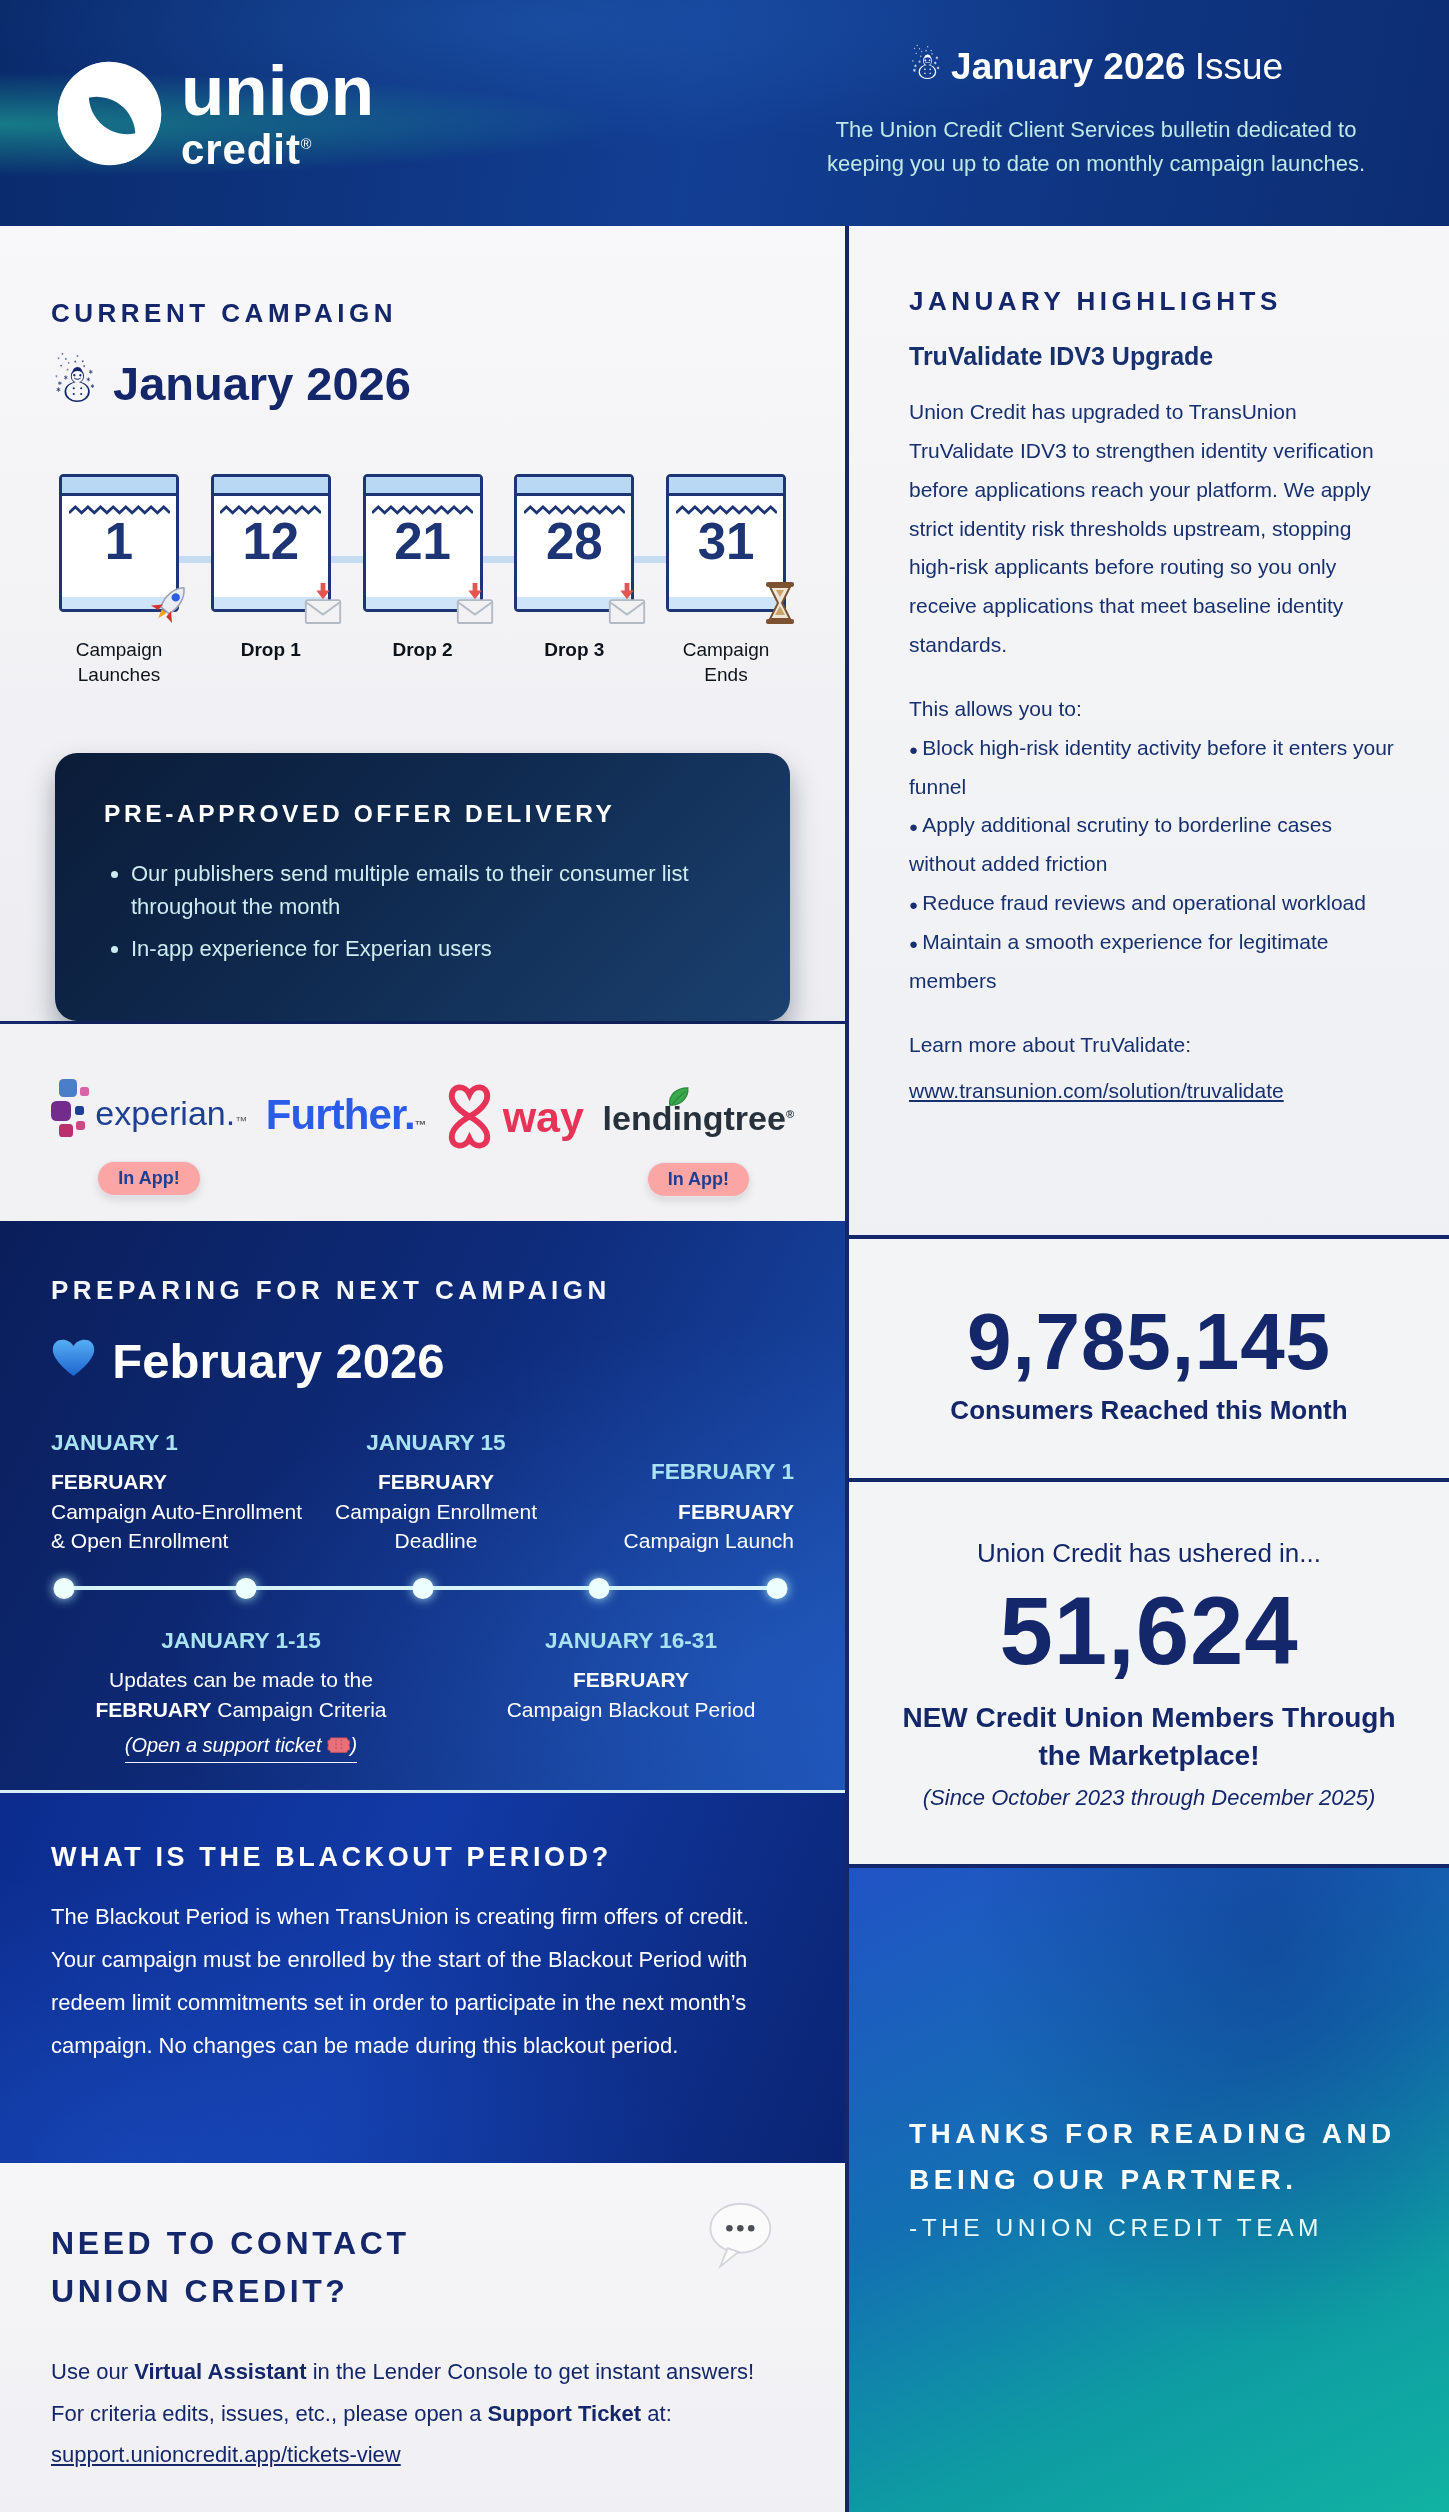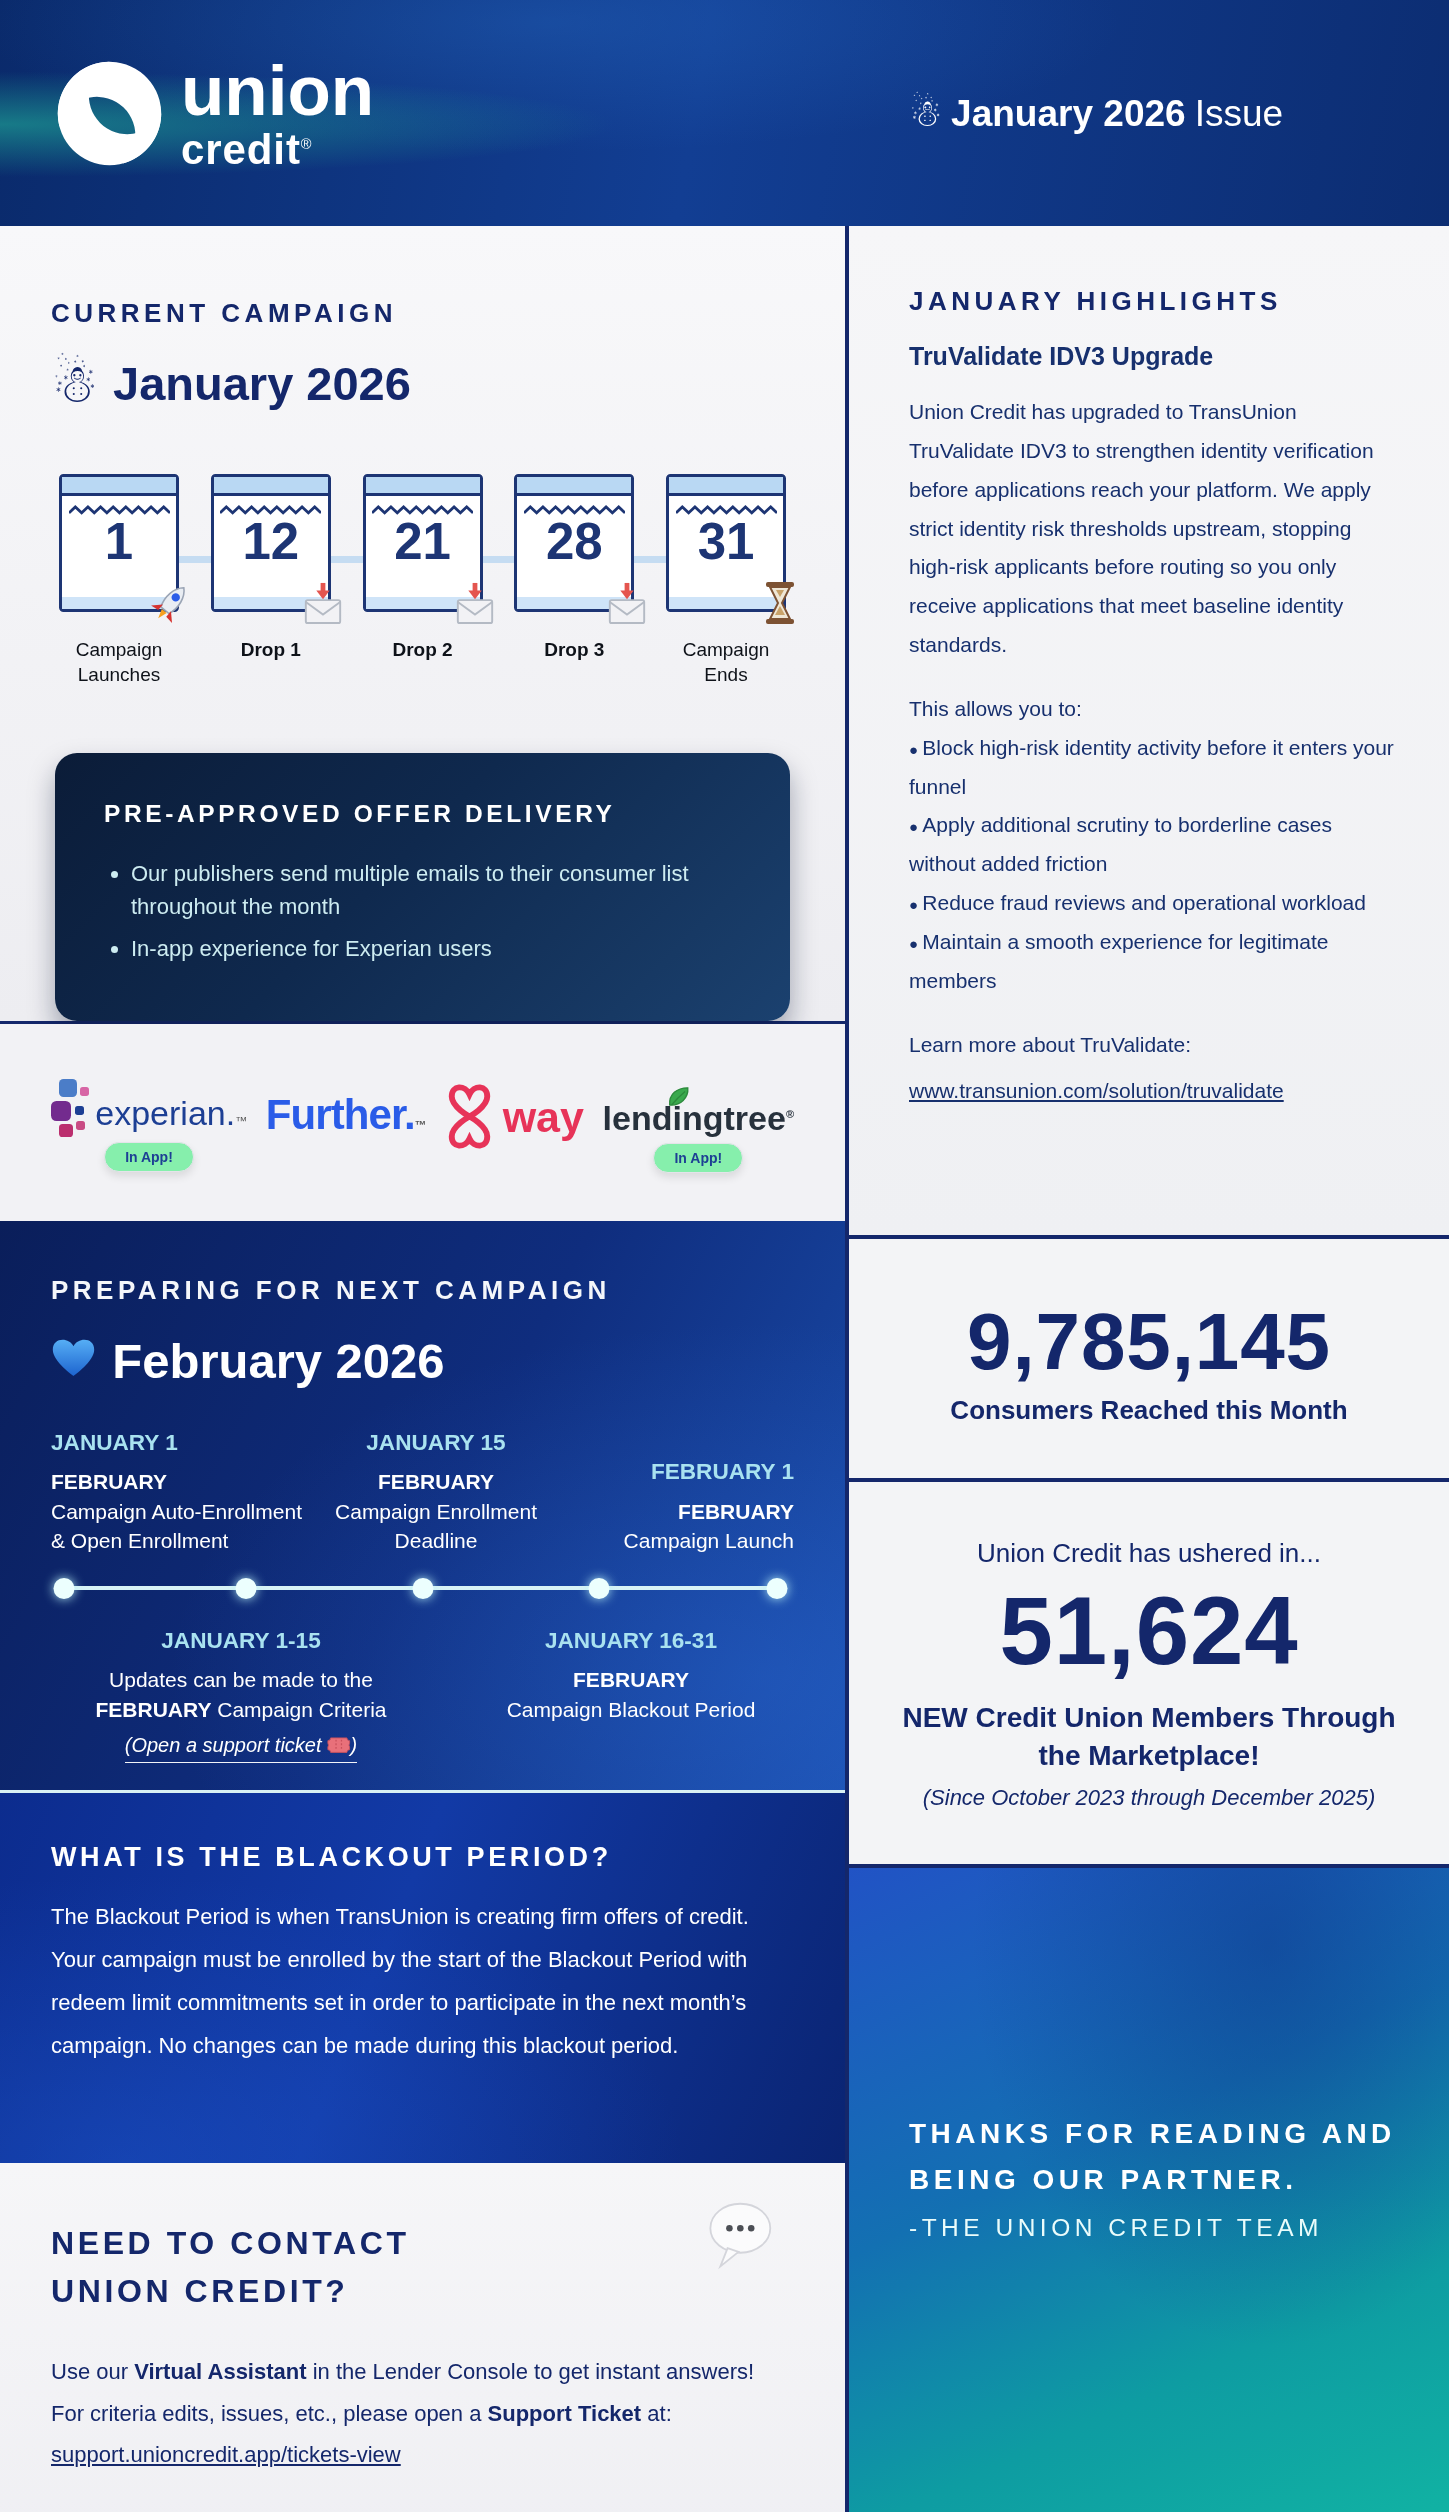--- a/index.html
+++ b/index.html
@@ -58,22 +58,22 @@
     box-shadow:0 14.5px 27px rgba(10,20,50,0.35); padding:47px 49px 36px; color:#fff; }
   .offer-title { font-size:24.5px; font-weight:700; letter-spacing:3.6px; color:#ffffff; }
   .offer-list { margin-top:29px; padding-left:27px; color:#cdecf1; font-size:22px; line-height:1.5; }
   .offer-list li { margin-bottom:9px; }
 
   
   .sec-publishers { min-height:197px; background:#f2f2f5; padding:33px 51px 0; }
   .pub-title { font-size:27px; font-weight:700; letter-spacing:2.7px; color:#14276b; }
   .pub-row { display:flex; justify-content:space-between; align-items:flex-start; margin-top:22px; }
   .pub { display:flex; flex-direction:column; align-items:center; }
-  .badge { margin-top:5px; background:#86efac; border:0.9px solid #e4e4ea; border-radius:905px;
-    padding:6.3px 20px; font-size:14px; font-weight:700; color:#1d3f94; box-shadow:0 4.5px 9px rgba(0,0,0,0.10); }
+  .badge { margin-top:24px; background:#fca5a5; border:0.9px solid #e4e4ea; border-radius:905px;
+    padding:6.3px 20px; font-size:18px; font-weight:700; color:#1d3f94; box-shadow:0 4.5px 9px rgba(0,0,0,0.10); }
   .experian-logo { display:flex; align-items:flex-end; gap:6.3px; }
   .exp-dots { position:relative; width:38px; height:58px; }
   .exp-dots i { position:absolute; display:block; }
   .exp-b  { left:8.2px;  top:0;    width:18px; height:18px; border-radius:4.5px; background:#4b7dc8; }
   .exp-p1 { left:29px; top:8.2px;  width:9px; height:9px; border-radius:2.7px; background:#d765a5; }
   .exp-pu { left:0;    top:22px; width:20px; height:20px; border-radius:5.4px; background:#732b8e; }
   .exp-n  { left:23.5px; top:27px; width:9px; height:9px; border-radius:2.7px; background:#1d3f94; }
   .exp-m  { left:8.2px;  top:45px; width:13.6px; height:13.6px; border-radius:3.6px; background:#bb2f6e; }
   .exp-p2 { left:25px; top:42px; width:9px; height:9px; border-radius:2.7px; background:#c94b84; }
   .exp-text { font-size:34px; color:#1d3f94; font-weight:500; line-height:1; padding-bottom:7.2px; }
@@ -179,20 +179,21 @@
       </span>
       <span>
         <div class="logo-text-1">union</div>
         <div class="logo-text-2"><span>credit</span><span class="logo-reg">®</span></div>
       </span>
     </div>
     <div class="header-right">
       <div class="issue-line">
         <span class="issue-emoji">☃</span><span class="issue-title">January 2026</span><span class="issue-suffix">Issue</span>
       </div>
+      <div class="tagline">The Union Credit Client Services bulletin dedicated to keeping you up to date on monthly campaign launches.</div>
     </div>
   </header>
 
   <div class="columns">
 
     <div class="col-left">
 
       <section class="sec-campaign">
         <div class="sec-label">CURRENT CAMPAIGN</div>
         <div class="campaign-month">

